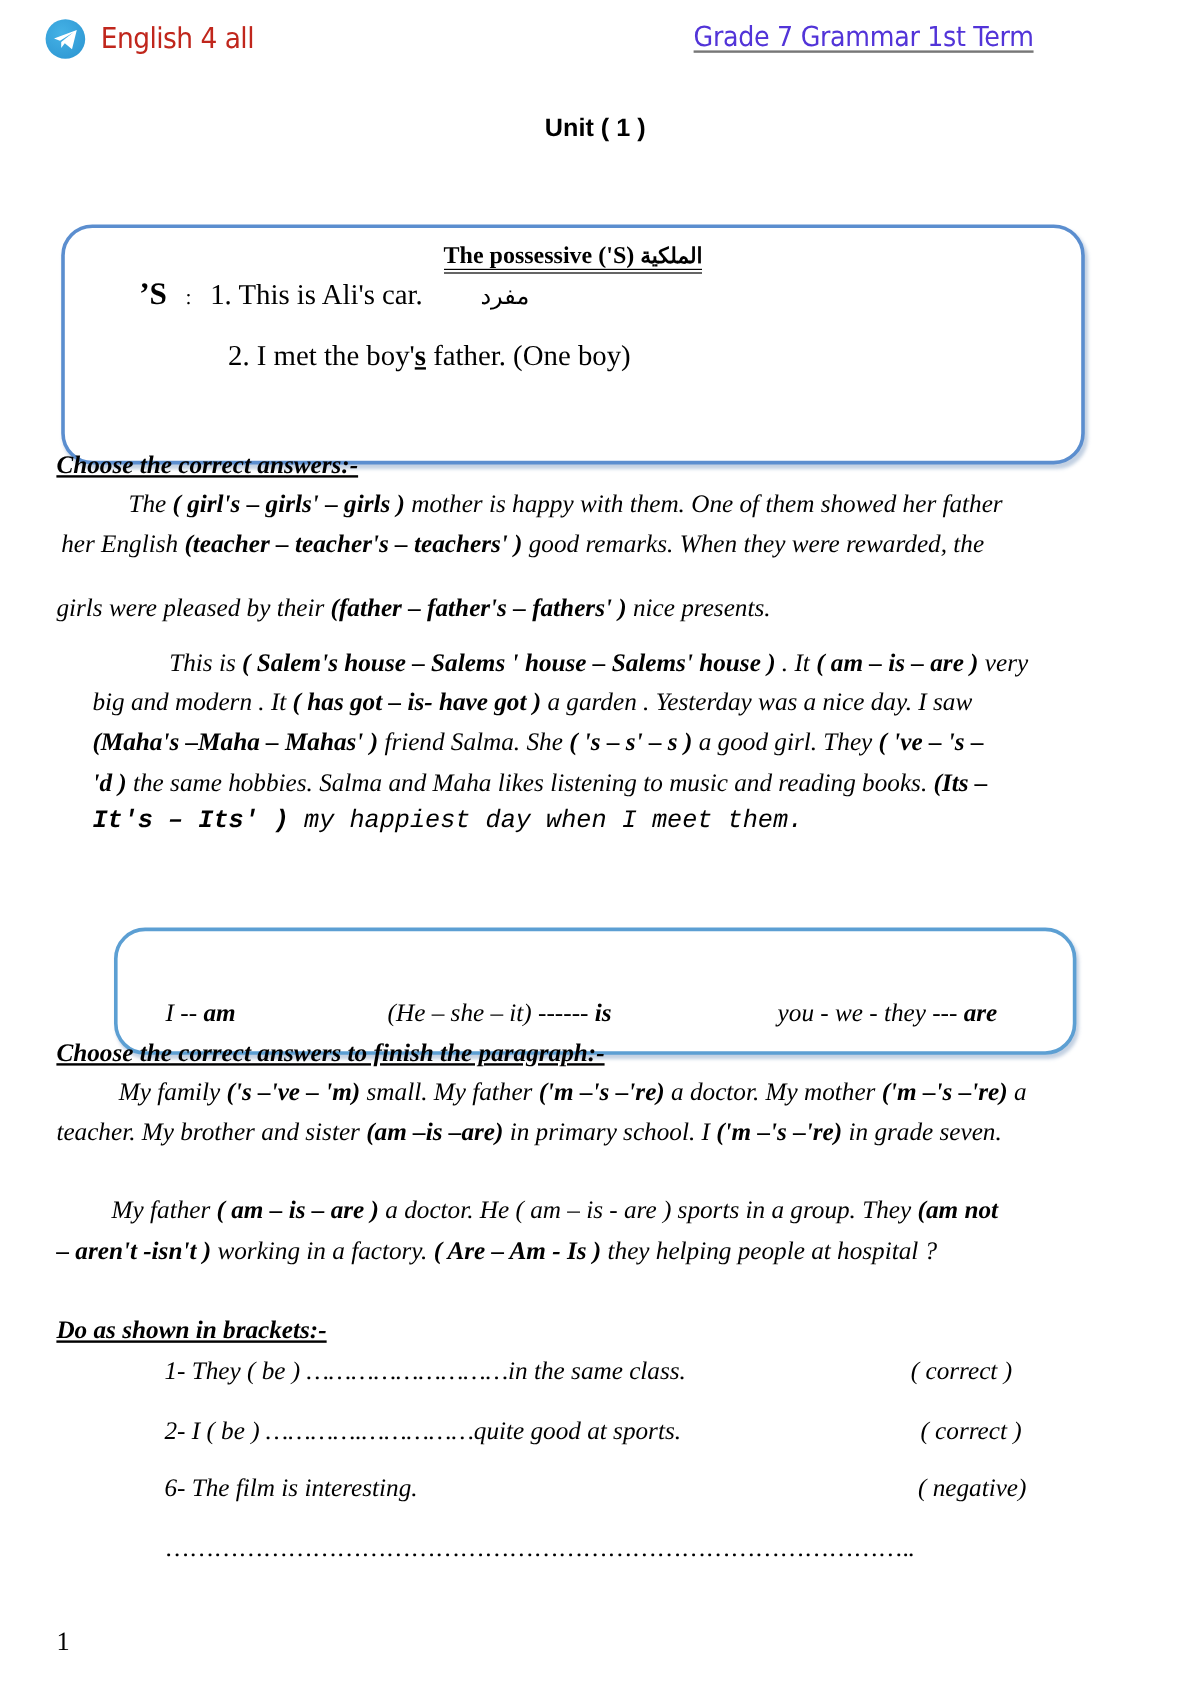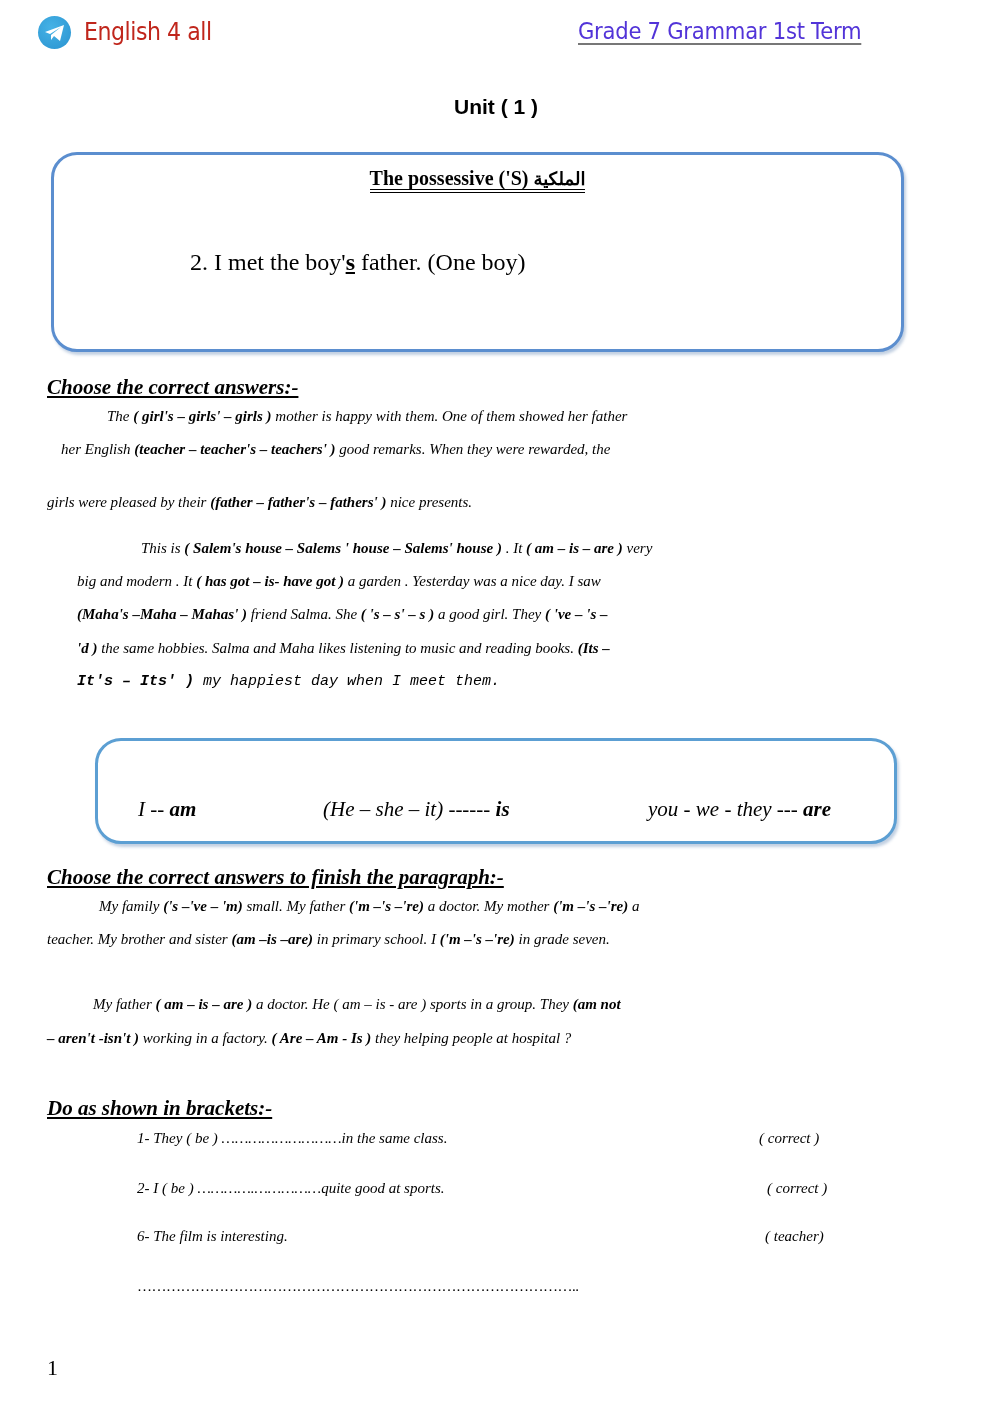--- a/index.html
+++ b/index.html
@@ -14,37 +14,37 @@
   .brand { left: 84px; top: 18px; font-family: "DejaVu Sans", sans-serif; font-size: 24px;
            color: #c0261c; letter-spacing: -0.5px; transform: scaleX(0.92); transform-origin: left; }
   .doc-title { left: 578px; top: 18px; font-family: "DejaVu Sans", sans-serif; font-size: 23px;
                color: #5234d8; text-decoration: underline; text-decoration-color: #777;
                text-underline-offset: 4px; letter-spacing: -0.3px; transform: scaleX(0.92); transform-origin: left; }
   .unit-title { left: 0; width: 992px; top: 95px; text-align: center;
                 font-family: "Liberation Sans", sans-serif; font-weight: bold; font-size: 21px; }
 
   
   .box { border: 3px solid #5b8ecf; border-radius: 26px; background: #fff;
-         box-shadow: 2px 3px 3px rgba(120,150,190,0.45); box-sizing: border-box; }
+         box-shadow: 2px 3px 3px rgba(120,150,190,0.45); box-sizing: border-box; margin-top: 35px; }
   .box1 { left: 51px; top: 152px; width: 853px; height: 200px; }
   .box2 { left: 95px; top: 738px; width: 802px; height: 106px; border-color: #5c9fd3; }
 
   .box-title { position: absolute; left: 0; right: 0; text-align: center; font-weight: bold; }
   .dbl-underline { border-bottom: 4px double #000; padding-bottom: 0px; }
 
   .poss-title { top: 12px; font-size: 20px; }
   .poss-row { position: absolute; font-size: 24px; }
   .poss-mark { font-weight: bold; font-size: 26px; }
 
   .vb-title { top: 10px; font-size: 21px; font-style: italic; }
   .vb-item { position: absolute; top: 56px; font-size: 21px; font-style: italic; }
 
   
   .heading { font-style: italic; font-weight: bold; text-decoration: underline; font-size: 21px; }
-  .line { position: absolute; white-space: nowrap; font-style: italic; font-size: 15px; }
+  .line { position: absolute; white-space: nowrap; font-style: italic; font-size: 21px; }
   .line b { font-weight: bold; }
   .page-num { left: 47px; top: 1355px; font-size: 22px; }
 </style>
 </head>
 <body>
 
 <div class="abs tg-icon">
   <svg width="21" height="18" viewBox="0 0 21 18">
     <path d="M1 8 L20 1 L16 17 L10 12 L7 16 L7 11 L17 3 L6 10 Z" fill="#ffffff"></path>
   </svg>
@@ -54,31 +54,37 @@
 <div class="abs unit-title">Unit ( 1 )</div>
 
 <div class="abs box box1">
   <div class="box-title poss-title">
     <span class="dbl-underline">
       <span>The possessive ('S)</span>
       <span style="font-size:18px;">الملكية</span>
     </span>
   </div>
 
+  <div class="poss-row" style="left:62px; top:40px;">
+    <span class="poss-mark">’S</span>
+    <span style="display:inline-block; width:24px; text-align:center; font-size:18px;">:</span>
+    <span>1. This is Ali's car.</span>
+    <span style="display:inline-block; margin-left:42px; font-size:20px;">مفرد</span>
+  </div>
 
   <div class="poss-row" style="left:136px; top:94px;">
     <span>2. I met the boy'</span><u style="font-weight:bold;">s</u><span> father.  (One boy)</span>
   </div>
 
 </div>
 
 <div class="abs heading" style="left:47px; top:375px;">Choose  the correct answers:-</div>
 
 <div class="line" style="left:107px; top:408px;"><span>The </span><b>( girl's – girls' – girls )</b><span> mother is happy with them. One of them showed her father</span></div>
-<div class="line" style="left:61px; top:441px;"><span>her English </span><b>(teacher – teacher's – teachers' )</b><span> good remarks. When they were rewarded, the</span></div>
+<div class="line" style="left:51px; top:441px;"><span>her English </span><b>(teacher – teacher's – teachers' )</b><span> good remarks. When they were rewarded, the</span></div>
 <div class="line" style="left:47px; top:475px;margin-top:19px;"><span>girls were pleased by their  </span><b>(father – father's – fathers' )</b><span> nice presents.</span></div>
 
 <div class="line" style="left:141px; top:540px;"><span>This is </span><b>( Salem's house – Salems ' house – Salems' house )</b><span> . It </span><b>( am – is – are )</b><span> very</span></div>
 <div class="line" style="left:77px; top:573px;"><span>big and modern . It </span><b>( has got – is-  have got )</b><span> a garden . Yesterday was a nice day. I saw</span></div>
 <div class="line" style="left:77px; top:606px;"><span></span><b>(Maha's –Maha – Mahas' )</b><span>  friend Salma. She  </span><b>(  's – s' – s )</b><span>  a good girl. They </span><b>( 've – 's –</b></div>
 <div class="line" style="left:77px; top:640px;"><span></span><b>'d )</b><span> the same  hobbies. Salma and Maha likes listening to music and reading books.  </span><b>(Its –</b></div>
 <div class="line" style="left:77px; top:673px;font-family:Liberation Mono, monospace;"><span></span><b>It's – Its' )</b><span> my happiest day when I meet them.</span></div>
 
 <div class="abs box box2">
   <div class="vb-item" style="left:40px;"><span>I -- </span><b>am</b></div>
@@ -96,17 +102,17 @@
 
 <div class="abs heading" style="left:47px; top:1096px;">Do as shown in brackets:-</div>
 
 <div class="line" style="left:137px; top:1130px;">1- They ( be ) ………………………in the same class.</div>
 <div class="line" style="left:759px; top:1130px;">( correct )</div>
 
 <div class="line" style="left:137px; top:1180px;">2- I ( be ) ………….……………quite good at sports.</div>
 <div class="line" style="left:767px; top:1180px;">( correct )</div>
 
 <div class="line" style="left:137px; top:1228px;">6- The film is interesting.</div>
-<div class="line" style="left:765px; top:1228px;">( teacher)</div>
+<div class="line" style="left:765px; top:1228px;">( negative)</div>
 
 <div class="line" style="left:137px; top:1278px; font-style:normal; letter-spacing:-0.5px;">………………………………………………………………………………..</div>
 
 <div class="abs page-num">1</div>
 
 </body></html>

